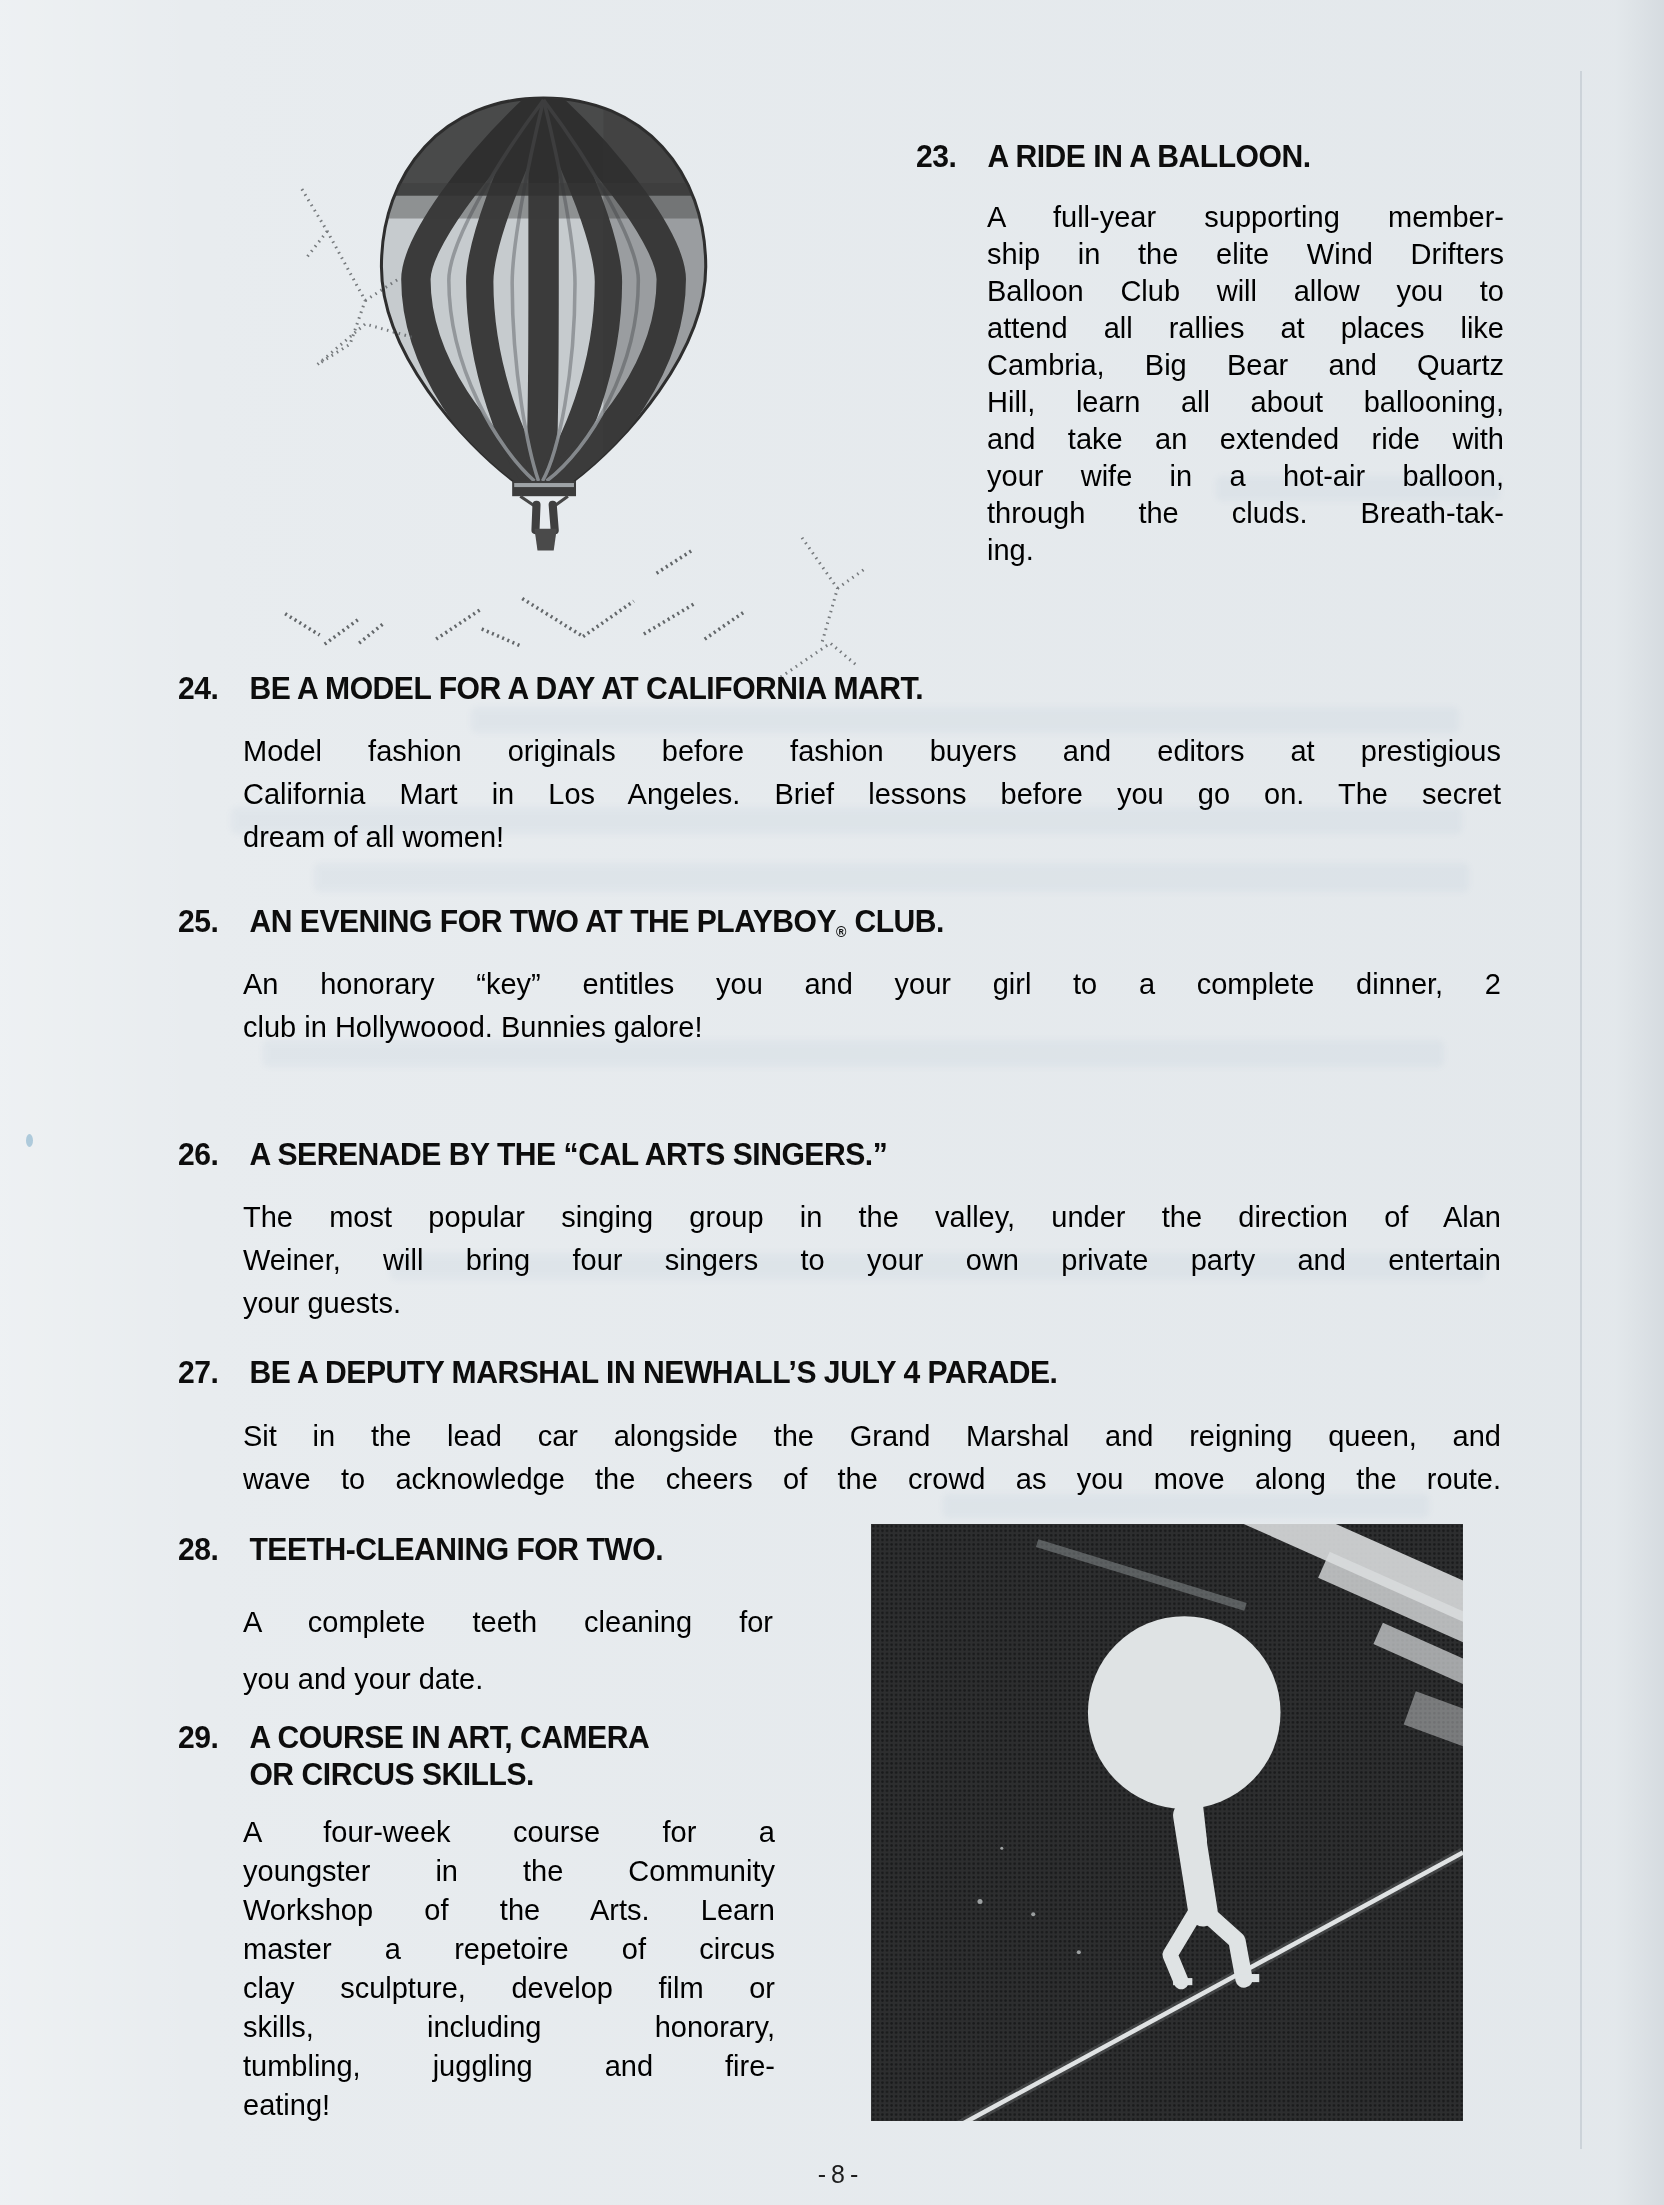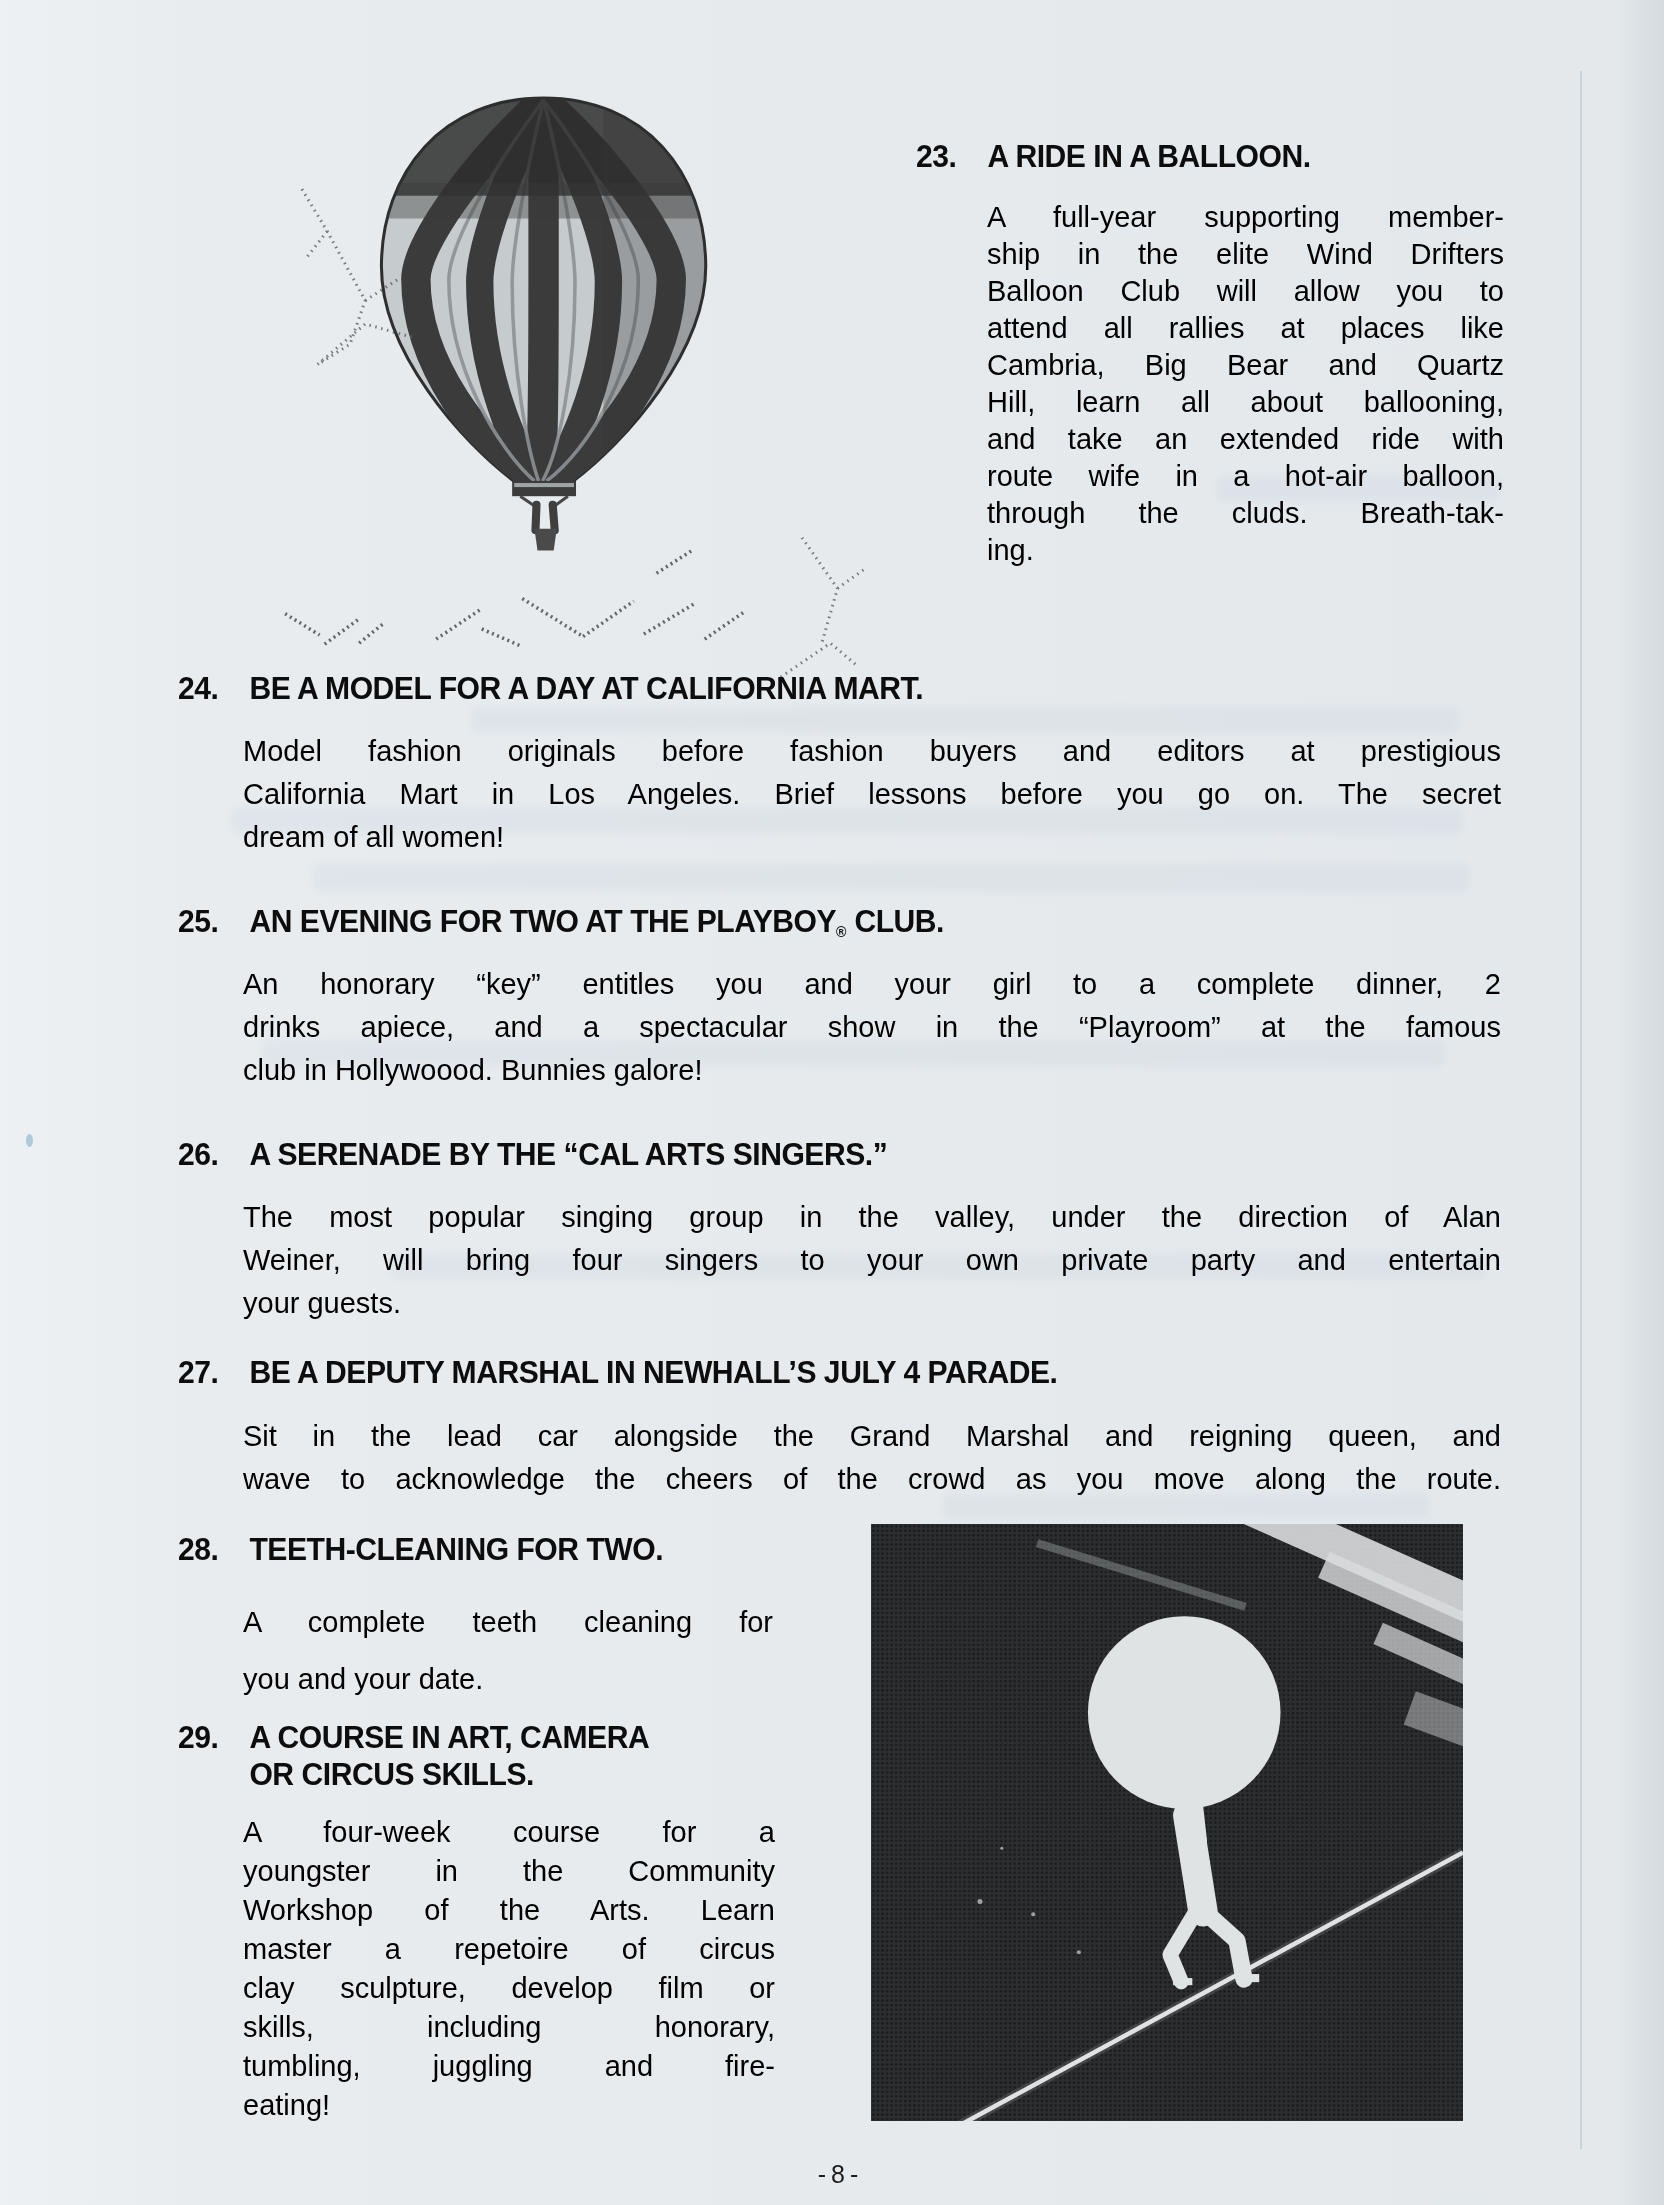--- a/index.html
+++ b/index.html
@@ -184,42 +184,41 @@
   <span class="tl">A RIDE IN A BALLOON.</span>
 </div>
 <div class="bodycol" id="b23">
   <div class="ln">A full-year supporting member-</div>
   <div class="ln">ship in the elite Wind Drifters</div>
   <div class="ln">Balloon Club will allow you to</div>
   <div class="ln">attend all rallies at places like</div>
   <div class="ln">Cambria, Big Bear and Quartz</div>
   <div class="ln">Hill, learn all about ballooning,</div>
   <div class="ln">and take an extended ride with</div>
-  <div class="ln">route wife in a hot-air balloon,</div>
+  <div class="ln">your wife in a hot-air balloon,</div>
   <div class="ln">through the cluds. Breath-tak-</div>
   <div class="ln last">ing.</div>
 </div>
 
 <div class="head" id="h24">
   <span class="num">24.</span>
   <span class="tl">BE A MODEL FOR A DAY AT CALIFORNIA MART.</span>
 </div>
 <div class="bodycol" id="b24">
   <div class="ln">Model fashion originals before fashion buyers and editors at prestigious</div>
   <div class="ln">California Mart in Los Angeles. Brief lessons before you go on. The secret</div>
   <div class="ln last">dream of all women!</div>
 </div>
 
 <div class="head" id="h25">
   <span class="num">25.</span>
   <span class="tl"><span>AN EVENING FOR TWO AT THE PLAYBOY</span><span class="reg">®</span><span> CLUB.</span></span>
 </div>
 <div class="bodycol" id="b25">
   <div class="ln">An honorary “key” entitles you and your girl to a complete dinner, 2</div>
-  <div class="ln">drinks apiece, and a spectacular show in the “Playroom” at the famous</div>
   <div class="ln last">club in Hollywoood. Bunnies galore!</div>
 </div>
 
 <div class="head" id="h26">
   <span class="num">26.</span>
   <span class="tl">A SERENADE BY THE “CAL ARTS SINGERS.”</span>
 </div>
 <div class="bodycol" id="b26">
   <div class="ln">The most popular singing group in the valley, under the direction of Alan</div>
   <div class="ln">Weiner, will bring four singers to your own private party and entertain</div>

